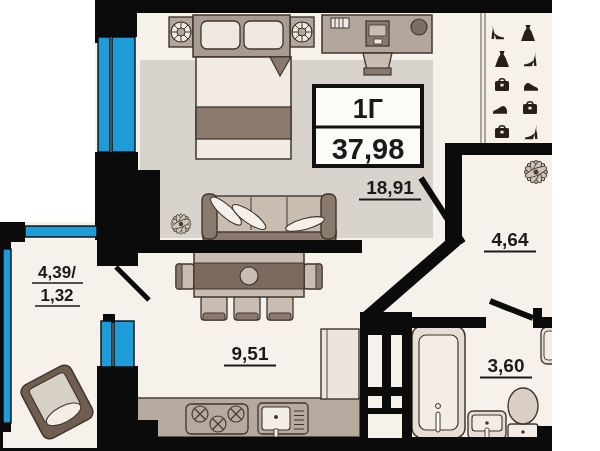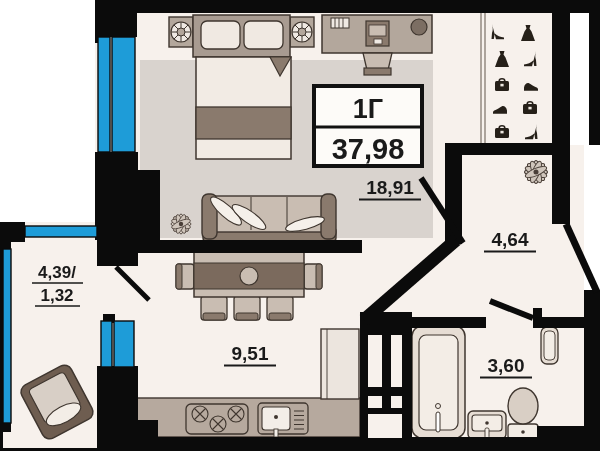--- a/index.html
+++ b/index.html
@@ -1,16 +1,16 @@
 <!DOCTYPE html>
 <html><head>
 <meta charset="utf-8">
 <style>
   html,body{margin:0;padding:0;background:#ffffff;}
-  .stage{position:relative;width:600px;height:451px;background:#ffffff;overflow:hidden;
+  .stage{position:relative;width:552px;height:451px;background:#ffffff;overflow:hidden;
          font-family:"Liberation Sans", sans-serif;}
   svg{display:block}
   text{font-family:"Liberation Sans", sans-serif;font-weight:bold;fill:#1a1a1a;}
 </style>
 </head>
 <body>
 
 <div class="stage">
 <svg width="600" height="451" viewBox="0 0 600 451">
   <defs>

